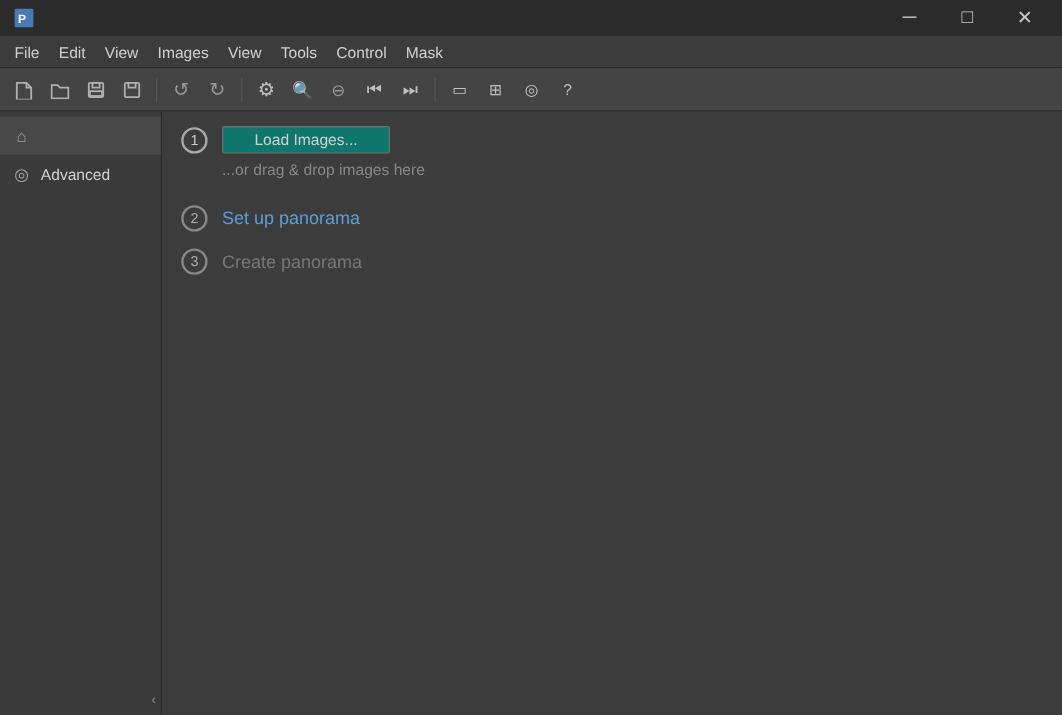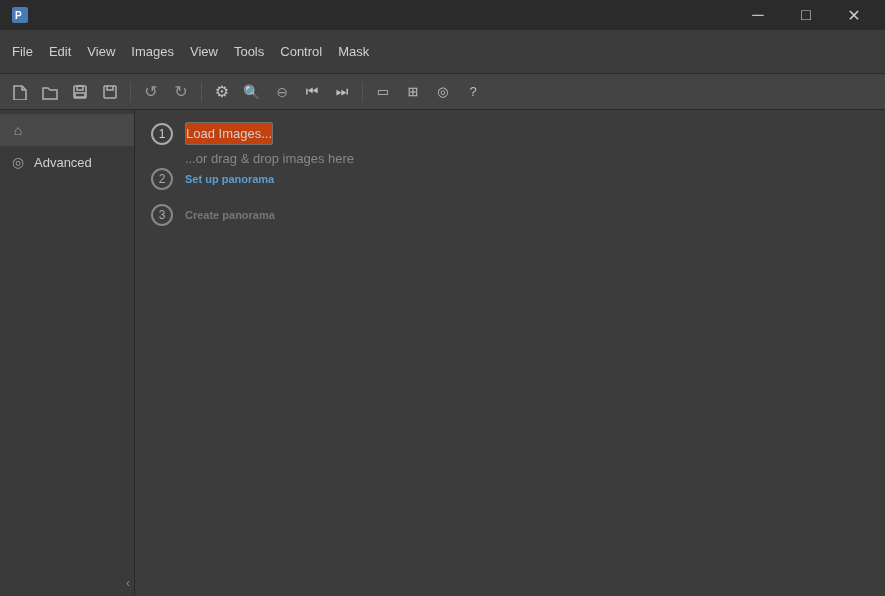--- a/index.html
+++ b/index.html
@@ -51,21 +51,21 @@
       display: flex;
       align-items: center;
       justify-content: center;
     }
 
     
     .menu-bar {
       display: flex;
       align-items: center;
       background: #3c3c3c;
-      height: 44px;
+      height: 27px;
       padding: 0 4px;
       border-bottom: 1px solid #2a2a2a;
     }
     .menu-item {
       padding: 2px 8px;
       color: #d0d0d0;
       font-size: 13px;
       cursor: pointer;
       height: 24px;
       display: flex;
@@ -180,41 +180,40 @@
       font-size: 12px;
       color: #aaa;
       flex-shrink: 0;
     }
     .step-circle.active {
       border-color: #aaa;
       color: #ccc;
     }
 
     .load-btn {
-      background: #c2410c;
+      background: #0f766e;
       border: 1px solid #707070;
       color: #d0d0d0;
-      padding: 3px 0;
+      padding: 3px 26px;
       font-size: 13px;
       cursor: pointer;
       border-radius: 2px;
     }
 
     .drag-text {
       color: #888;
       font-size: 13px;
       margin-left: 34px;
       margin-top: -8px;
-      margin-bottom: 2px;
+      margin-bottom: 22px;
     }
 
     .step-label {
       color: #777;
-      font-size: 11px;
-      font-weight: bold;
+      font-size: 15px;
     }
     .step-label.active {
       color: #5a9fd4;
     }
   </style>
 </head>
 <body>
 
 <div class="title-bar">
   <div class="title-bar-left">

